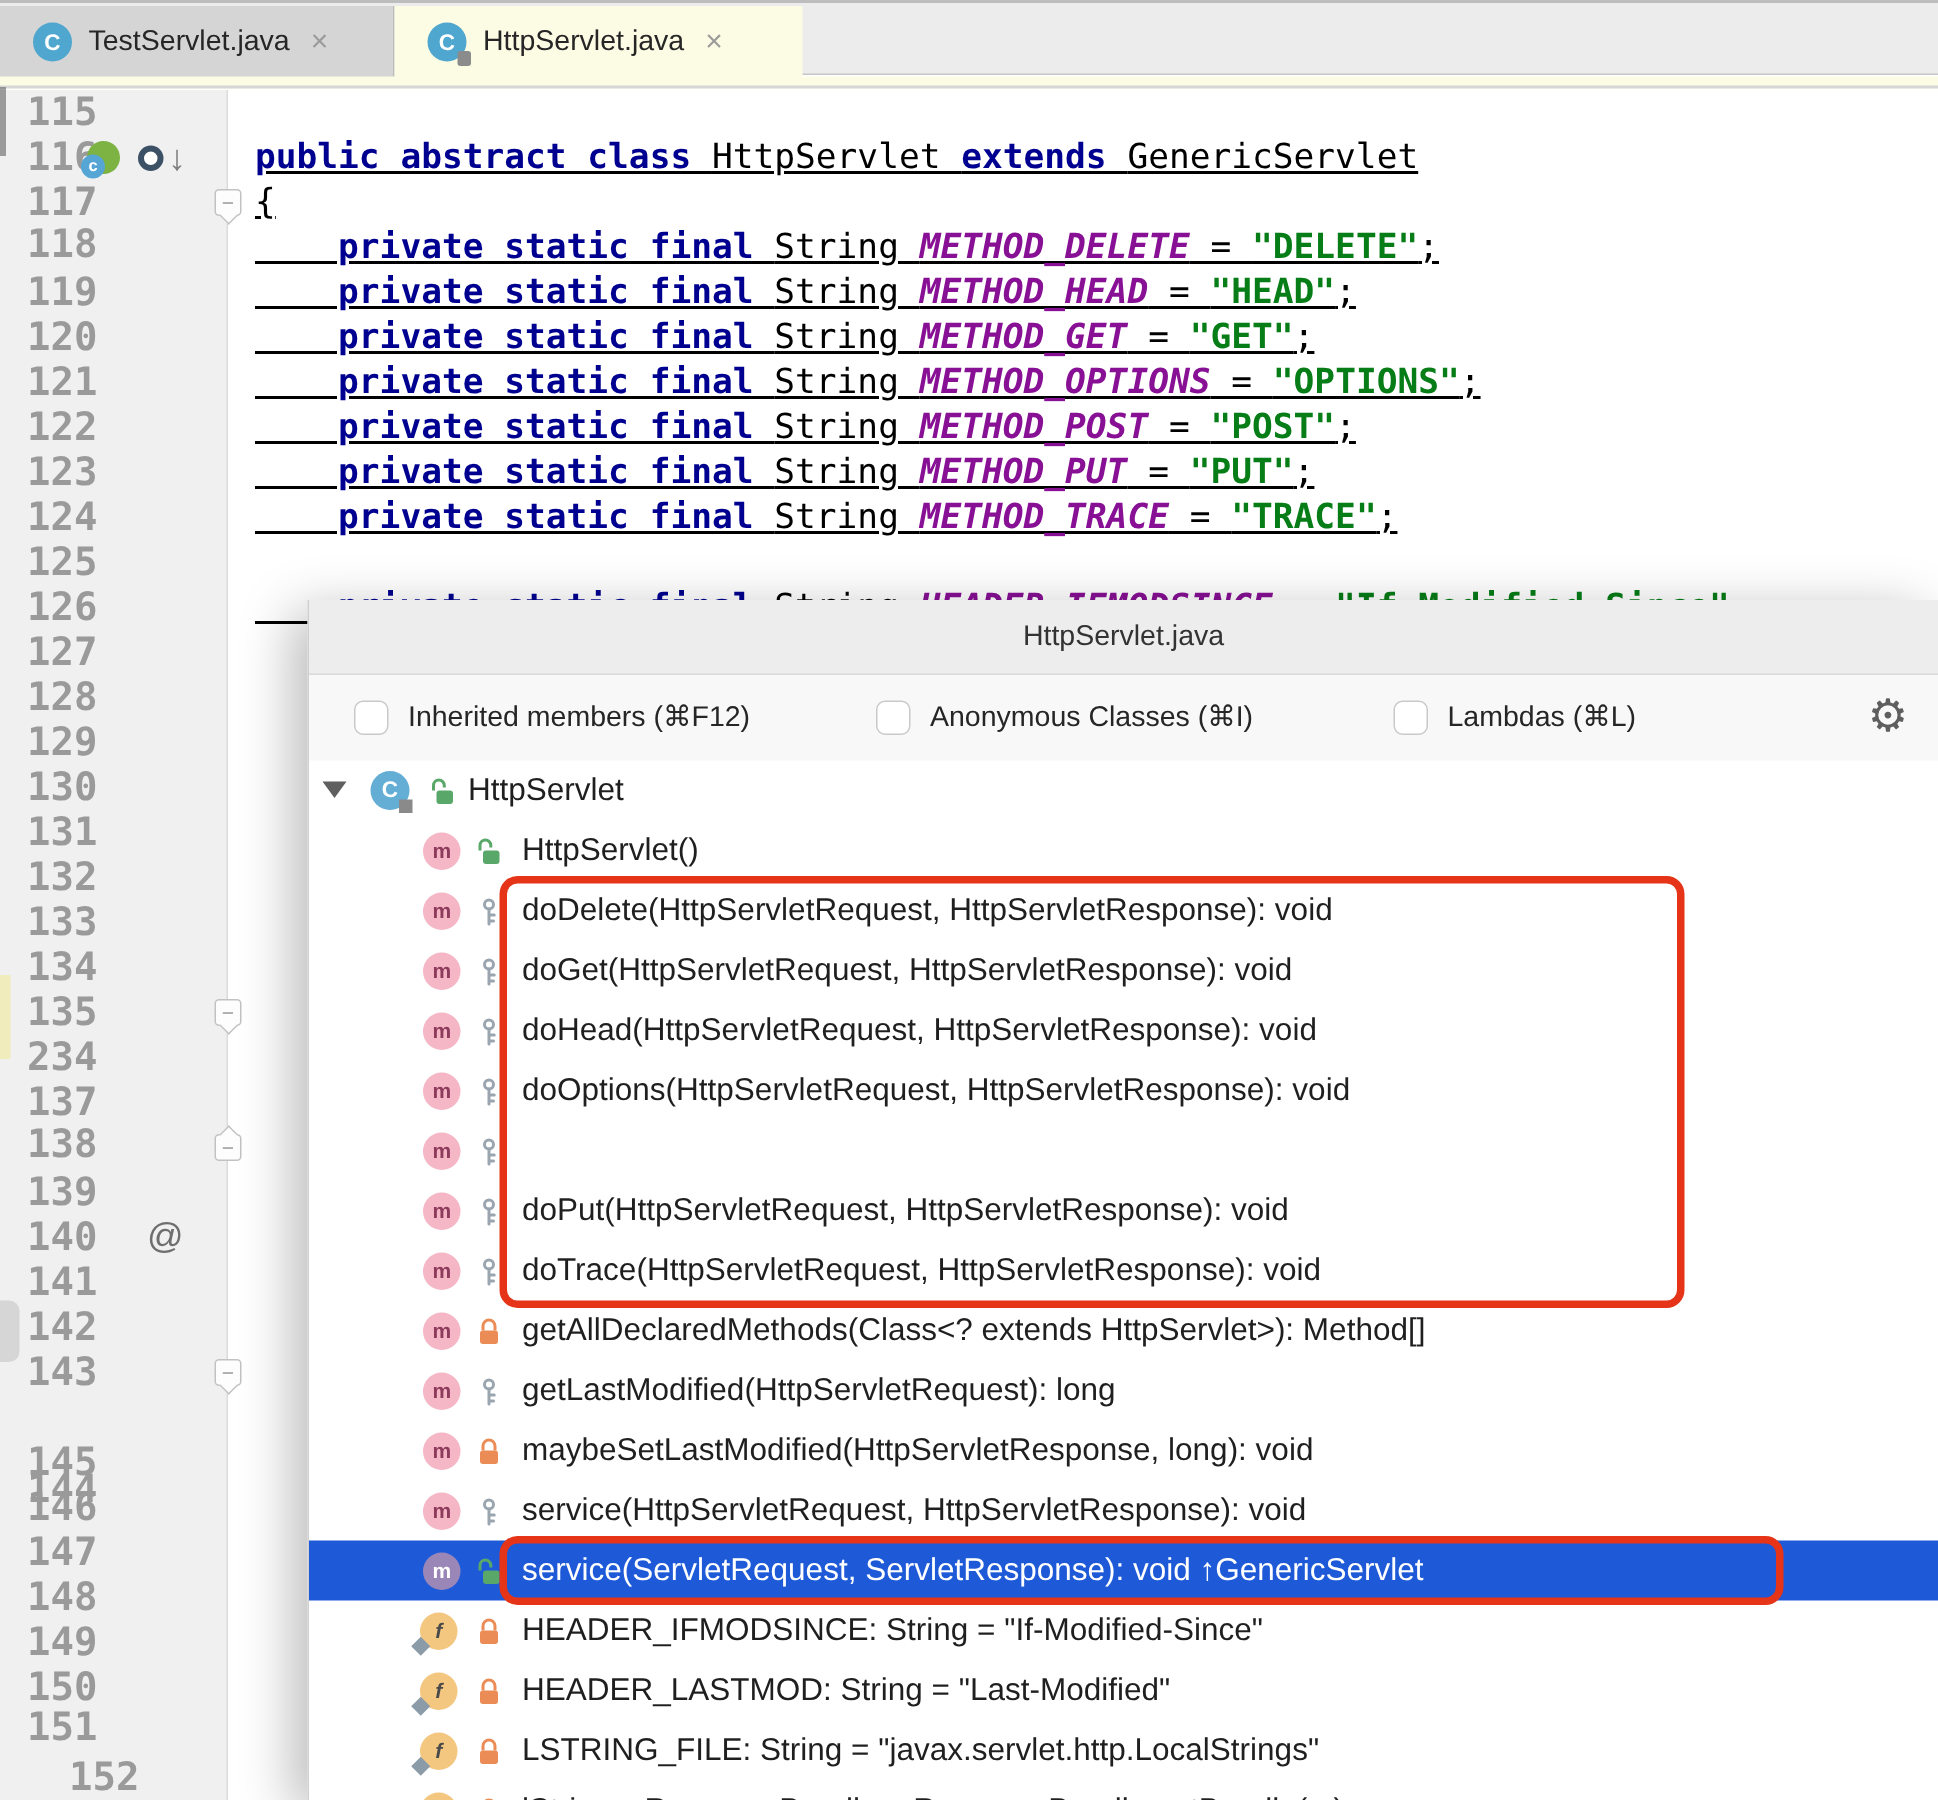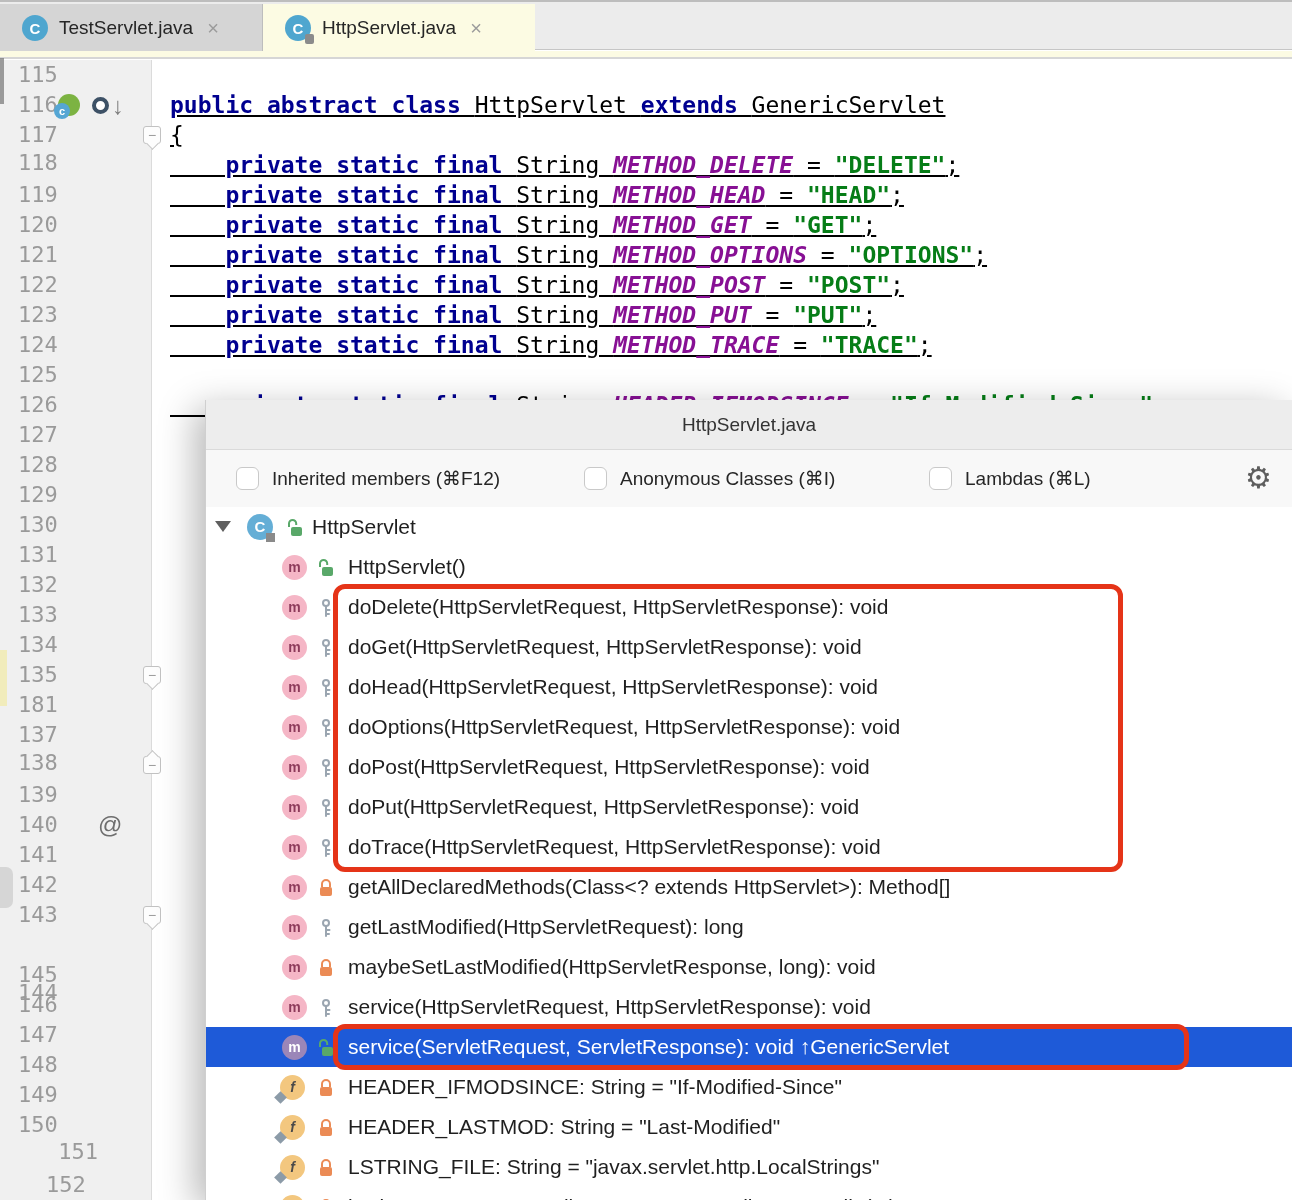--- a/index.html
+++ b/index.html
@@ -19,21 +19,21 @@
   .tablabel { margin:0 10px 0 11px; font-size:19px; color:#262626; }
   .tabclose { color:#9B9B9B; font-size:20px; line-height:1; padding:2px 4px; }
   .understrip { position:absolute; left:0; top:51px; width:1292px; height:8px;
     background:#FCFBE3; border-bottom:2px solid #D6D6D6; }
 
   
   .editor { position:absolute; left:0; top:60px; width:1292px; height:1140px; background:#fff; }
   .gutterbg { position:absolute; left:0; top:0; width:152px; height:1140px; background:#F0F0F0;
     border-right:1px solid #DBDBDB; }
   .lnum { position:absolute; left:18px; width:80px; height:30px; line-height:30px;
-    font-family:"DejaVu Sans Mono","Liberation Mono",monospace; font-size:22px; color:#9A9A9A; }
+    font-family:"DejaVu Sans Mono","Liberation Mono",monospace; font-size:26px; color:#9A9A9A;font-weight:bold; }
   .codeline { position:absolute; left:170px; height:30px; line-height:30px; white-space:pre;
     font-family:"DejaVu Sans Mono","Liberation Mono",monospace; font-size:23px;text-decoration:underline; }
   .kw { color:#000090; font-weight:bold; }
   .pl { color:#000; }
   .cn { color:#871094; font-weight:bold; font-style:italic; }
   .st { color:#067D17; font-weight:bold; }
 
   .gicon116 { position:absolute; left:58px; top:32px; width:80px; height:30px; }
   .gclass { position:absolute; left:0; top:2px; width:22px; height:22px; border-radius:50%;
     background:#7CB342; }
@@ -129,36 +129,36 @@
       <div class="lnum" style="top: 330px;">126</div>
       <div class="lnum" style="top: 360px;">127</div>
       <div class="lnum" style="top: 390px;">128</div>
       <div class="lnum" style="top: 420px;">129</div>
       <div class="lnum" style="top: 450px;">130</div>
       <div class="lnum" style="top: 480px;">131</div>
       <div class="lnum" style="top: 510px;">132</div>
       <div class="lnum" style="top: 540px;">133</div>
       <div class="lnum" style="top: 570px;">134</div>
       <div class="lnum" style="top: 600px;">135</div>
-      <div class="lnum" style="top: 630px;">181</div>
+      <div class="lnum" style="top: 630px;">234</div>
       <div class="lnum" style="top: 660px;">137</div>
       <div class="lnum" style="top: 688px;">138</div>
       <div class="lnum" style="top: 720px;">139</div>
       <div class="lnum" style="top: 750px;">140</div>
       <div class="lnum" style="top: 780px;">141</div>
       <div class="lnum" style="top: 810px;">142</div>
       <div class="lnum" style="top: 840px;">143</div>
       <div class="lnum" style="top: 870px; margin-top: 48px;">144</div>
       <div class="lnum" style="top: 900px;">145</div>
       <div class="lnum" style="top: 930px;">146</div>
       <div class="lnum" style="top: 960px;">147</div>
       <div class="lnum" style="top: 990px;">148</div>
       <div class="lnum" style="top: 1020px;">149</div>
       <div class="lnum" style="top: 1050px;">150</div>
-      <div class="lnum" style="top: 1077px; text-align: right;">151</div>
+      <div class="lnum" style="top: 1077px;">151</div>
       <div class="lnum" style="top: 1110px; margin-left: 28px;">152</div>
     </div>
   <div class="scrollthumb"></div>
   <div class="changemark"></div>
   <div class="sidenotch"></div>
   <div class="gicon116">
     <span class="gclass">
         <span class="cbub">c</span>
       </span>
     <span class="goverride"></span>
@@ -251,21 +251,20 @@
             <path d="M9 8 V18 M9 12 H12.5 M9 16 H12" fill="none" stroke="#9AA5B0" stroke-width="2" stroke-linecap="round"></path>
           </svg></span>
         <span class="tlabel lv-member">doOptions(HttpServletRequest, HttpServletResponse): void</span>
       </div>
       <div class="trow" style="top: 347px;">
         <span class="micon">m</span>
         <span class="vis v-member"><svg width="18" height="20" viewBox="0 0 18 20">
             <circle cx="9" cy="5" r="3" fill="none" stroke="#9AA5B0" stroke-width="2"></circle>
             <path d="M9 8 V18 M9 12 H12.5 M9 16 H12" fill="none" stroke="#9AA5B0" stroke-width="2" stroke-linecap="round"></path>
           </svg></span>
-        <span class="tlabel lv-member">doPost(HttpServletRequest, HttpServletResponse): void</span>
       </div>
       <div class="trow" style="top: 387px;">
         <span class="micon">m</span>
         <span class="vis v-member"><svg width="18" height="20" viewBox="0 0 18 20">
             <circle cx="9" cy="5" r="3" fill="none" stroke="#9AA5B0" stroke-width="2"></circle>
             <path d="M9 8 V18 M9 12 H12.5 M9 16 H12" fill="none" stroke="#9AA5B0" stroke-width="2" stroke-linecap="round"></path>
           </svg></span>
         <span class="tlabel lv-member">doPut(HttpServletRequest, HttpServletResponse): void</span>
       </div>
       <div class="trow" style="top: 427px;">

